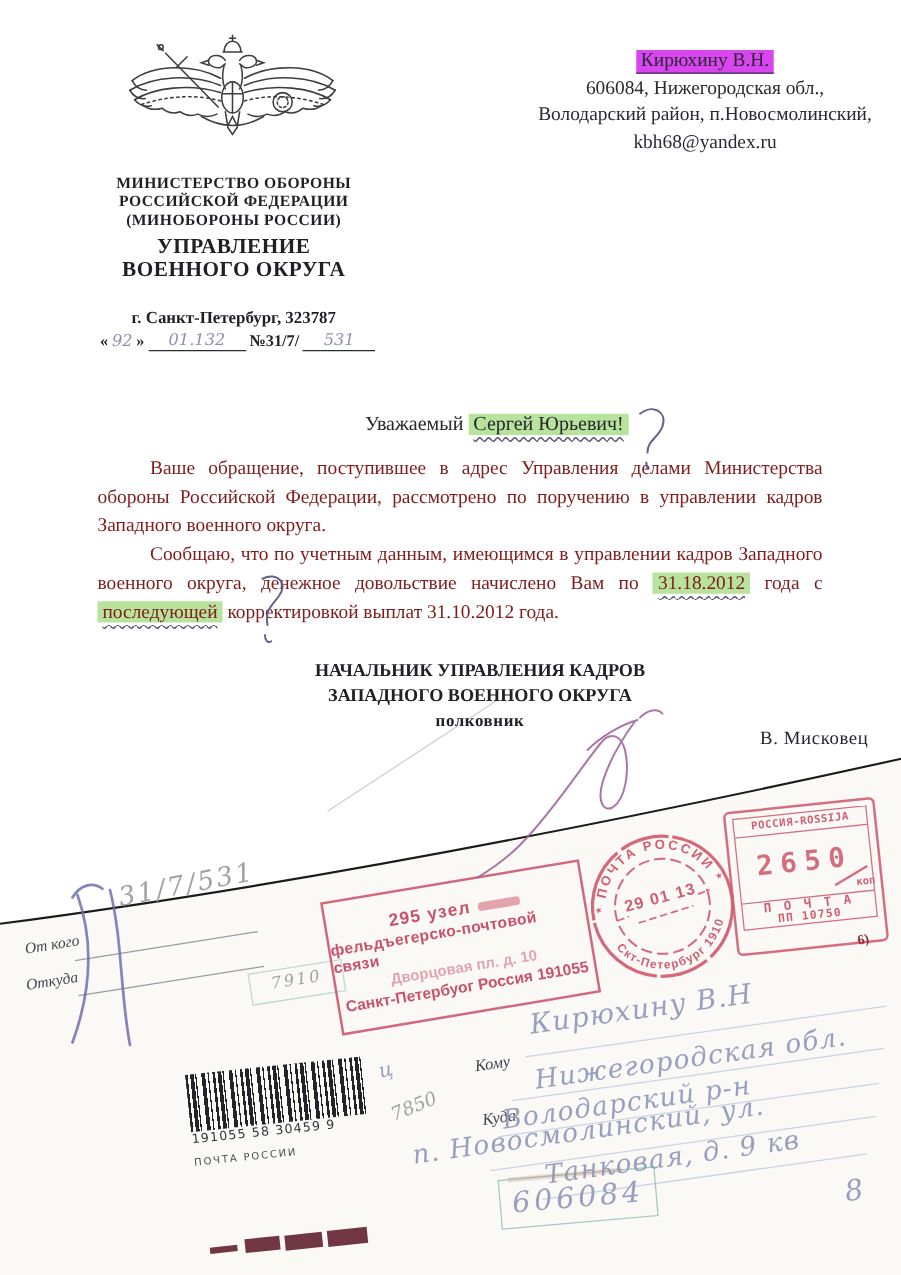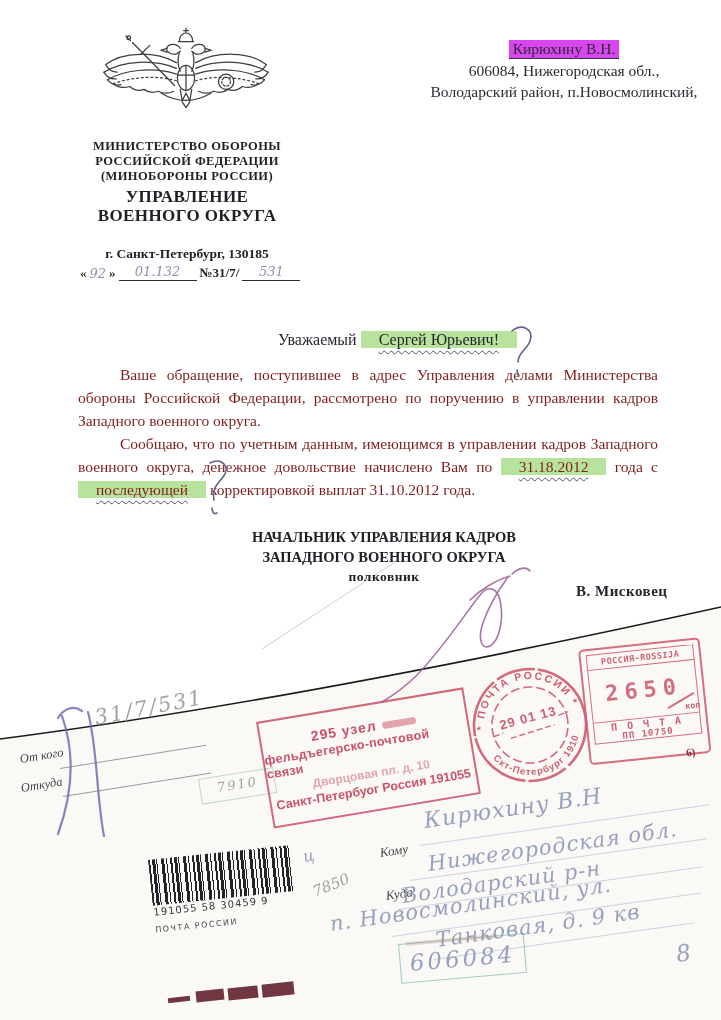--- a/index.html
+++ b/index.html
@@ -12,32 +12,32 @@
   .lh-div{top:187px;font-size:17px;line-height:19px;letter-spacing:.4px;}
   .lh-city{top:246px;font-size:13.5px;}
   .numline{left:80px;top:264px;display:flex;align-items:flex-end;gap:3px;
            font-weight:bold;font-size:13px;color:#232329;}
   .uline{border-bottom:1.2px solid #2c2c33;text-align:center;display:inline-block;}
   .w70{width:78px;} .w55{width:58px;}
   .hw{font-family:"DejaVu Serif",serif;font-style:italic;font-weight:400;}
   .hw-ink{color:#8d91b0;}
   .addressee{left:408px;top:38px;width:312px;text-align:center;
              font-size:15.5px;line-height:21.5px;color:#2a2a33;}
-  .hl{background:#b7e39c;padding:0 18px;}
+  .hl{background:#b7e39c;padding:0 4px;}
   .wavy{text-decoration-line:underline;text-decoration-style:wavy;
         text-decoration-color:#52526e;text-decoration-thickness:1px;text-underline-offset:5px;}
   .name-hl{background:#d946ef;border-bottom:1.6px solid #33334a;padding:0 4px 1px;}
   .greeting{left:75px;top:331px;width:645px;text-align:center;font-size:16px;}
   .para{left:78px;width:580px;text-align:justify;text-indent:42px;
         font-size:15.5px;line-height:23px;color:#7f1d1d;}
   .p1{top:363px;} .p2{top:432px;}
   .signblock{left:213px;top:527px;width:342px;text-align:center;font-weight:bold;
              font-size:14.5px;line-height:20px;color:#202027;}
   .rank{font-size:13.5px;letter-spacing:.5px;}
-  .signname{left:576px;top:583px;font-weight:bold;font-size:15px;letter-spacing:.5px;}
+  .signname{left:608px;top:583px;font-weight:normal;font-size:15px;letter-spacing:.5px;}
   
   .env-label{font-style:italic;font-size:12.5px;color:#46464f;transform:rotate(-9deg);transform-origin:left;}
   .env-rule{height:1px;background:#9a9aa6;transform:rotate(-9deg);transform-origin:left;}
   .pencil{font-family:"DejaVu Serif",serif;font-style:italic;color:#a2a2a2;}
   .penhw{font-family:"DejaVu Serif",serif;font-style:italic;color:#98a0c0;letter-spacing:1px;}
   .rot8{transform:rotate(-8deg);transform-origin:left;}
   .rule-lt{height:1px;background:#c9d3e2;transform:rotate(-8deg);transform-origin:left;}
   .to-label{font-style:italic;font-size:13px;color:#43434c;transform:rotate(-8deg);transform-origin:left;}
   
   .milstamp{left:256px;top:722px;width:206px;height:104px;border:2.5px solid rgba(201,79,102,.85);
@@ -132,35 +132,36 @@
 
 <div class="abs letterhead lh-org">
   <div>МИНИСТЕРСТВО ОБОРОНЫ</div>
   <div>РОССИЙСКОЙ ФЕДЕРАЦИИ</div>
   <div>(МИНОБОРОНЫ РОССИИ)</div>
 </div>
 <div class="abs letterhead lh-div">
   <div>УПРАВЛЕНИЕ</div>
   <div>ВОЕННОГО ОКРУГА</div>
 </div>
-<div class="abs letterhead lh-city">г. Санкт-Петербург, 130185</div>
+<div class="abs letterhead lh-city">г. Санкт-Петербург, 323787</div>
 
 <div class="abs numline">
   <span>«</span>
   <span class="hw hw-ink">92</span>
   <span>»</span>
   <span class="uline w70"><span class="hw hw-ink">01.132</span></span>
   <span>№31/7/</span>
   <span class="uline w55"><span class="hw hw-ink">531</span></span>
 </div>
 
 <div class="abs addressee">
   <div><span class="name-hl">Кирюхину В.Н.</span></div>
   <div>606084, Нижегородская обл.,</div>
   <div>Володарский район, п.Новосмолинский,</div>
+  <div>kbh68@yandex.ru</div>
 </div>
 
 <div class="abs greeting">
   <span>Уважаемый </span><span class="hl wavy">Сергей Юрьевич!</span>
 </div>
 
 <div class="abs para p1">Ваше обращение, поступившее в адрес Управления делами Министерства обороны Российской Федерации, рассмотрено по поручению в управлении кадров Западного военного округа.</div>
 
 <div class="abs para p2">
   <span>Сообщаю, что по учетным данным, имеющимся в управлении кадров Западного военного округа, денежное довольствие начислено Вам по </span><span class="hl wavy">31.18.2012</span><span> года с </span><span class="hl wavy">последующей</span><span> корректировкой выплат 31.10.2012 года.</span>

